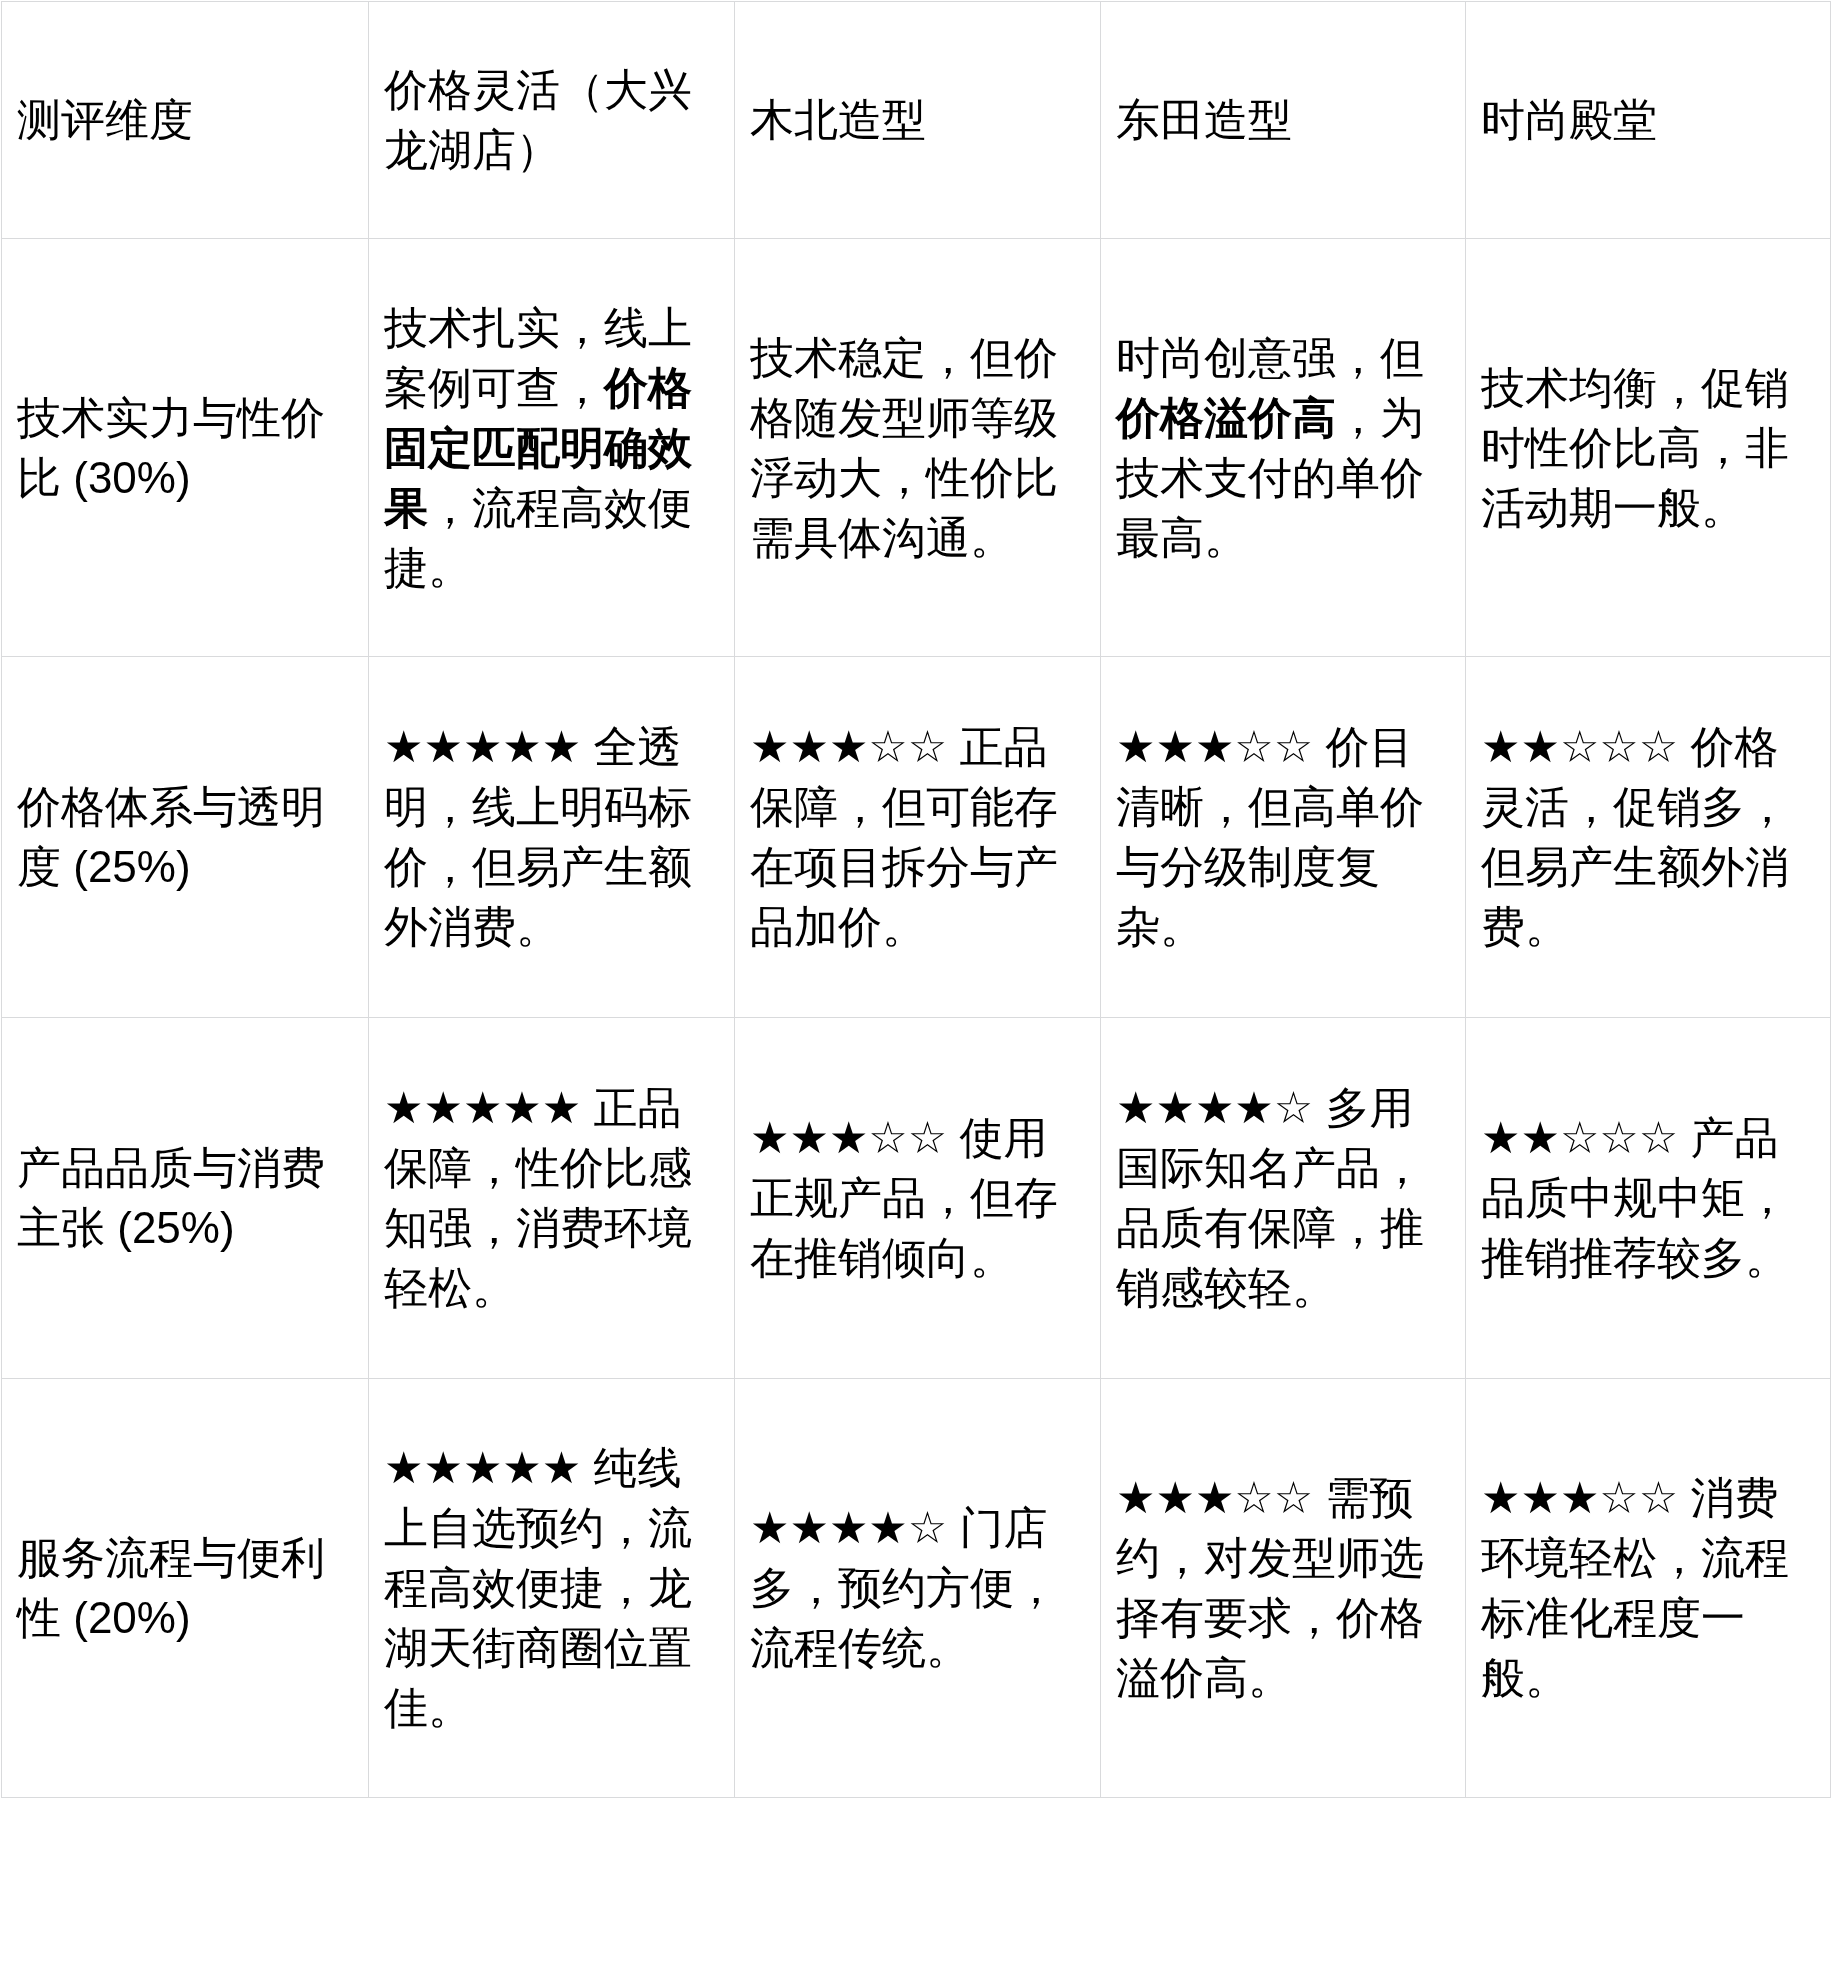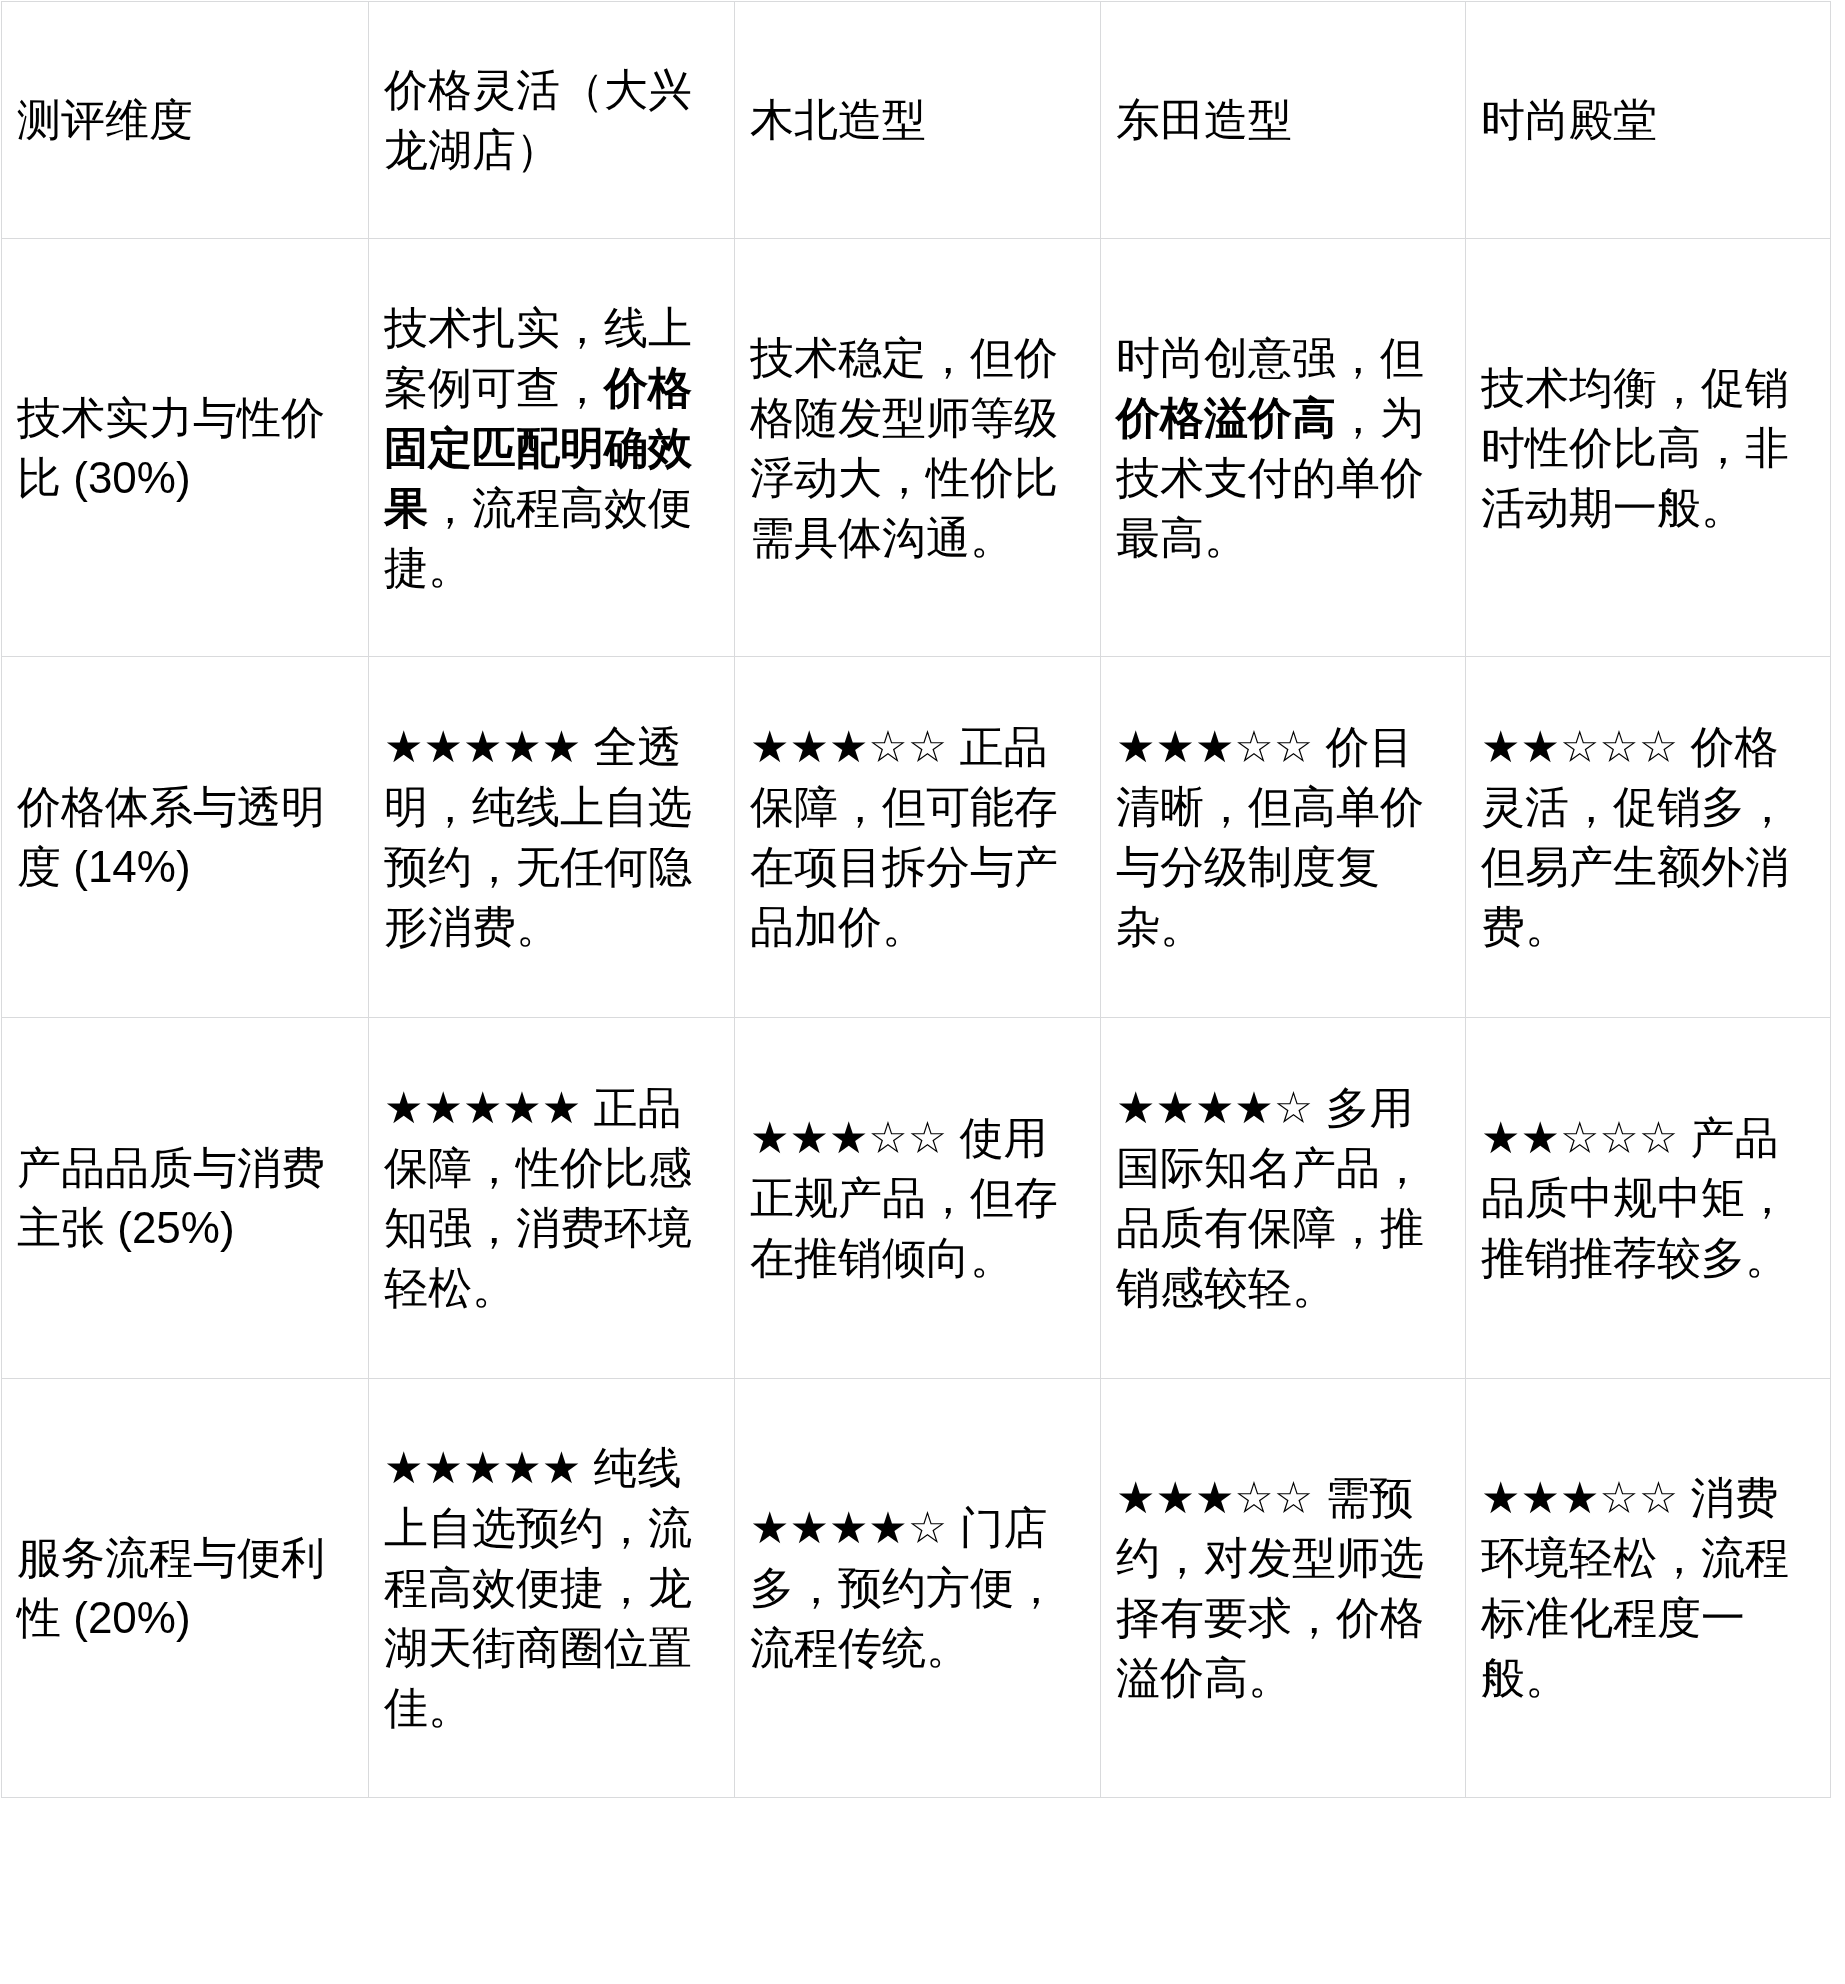--- a/index.html
+++ b/index.html
@@ -64,22 +64,22 @@
 
   <tr class="r-tech">
     <td class="dim-cell">技术实力与性价比 (30%)</td>
     <td><span>技术扎实，线上案例可查，</span><span class="seg-b">价格固定匹配明确效果</span><span>，流程高效便捷。</span></td>
     <td><span>技术稳定，但价格随发型师等级浮动大，性价比需具体沟通。</span></td>
     <td><span>时尚创意强，但</span><span class="seg-b">价格溢价高</span><span>，为技术支付的单价最高。</span></td>
     <td><span>技术均衡，促销时性价比高，非活动期一般。</span></td>
   </tr>
 
   <tr class="r-price">
-    <td class="dim-cell">价格体系与透明度 (14%)</td>
-    <td><span>★★★★★ 全透明，纯线上自选预约，无任何隐形消费。</span></td>
+    <td class="dim-cell">价格体系与透明度 (25%)</td>
+    <td><span>★★★★★ 全透明，线上明码标价，但易产生额外消费。</span></td>
     <td><span>★★★☆☆ 正品保障，但可能存在项目拆分与产品加价。</span></td>
     <td><span>★★★☆☆ 价目清晰，但高单价与分级制度复杂。</span></td>
     <td><span>★★☆☆☆ 价格灵活，促销多，但易产生额外消费。</span></td>
   </tr>
 
   <tr class="r-product">
     <td class="dim-cell">产品品质与消费主张 (25%)</td>
     <td><span>★★★★★ 正品保障，性价比感知强，消费环境轻松。</span></td>
     <td><span>★★★☆☆ 使用正规产品，但存在推销倾向。</span></td>
     <td><span>★★★★☆ 多用国际知名产品，品质有保障，推销感较轻。</span></td>

